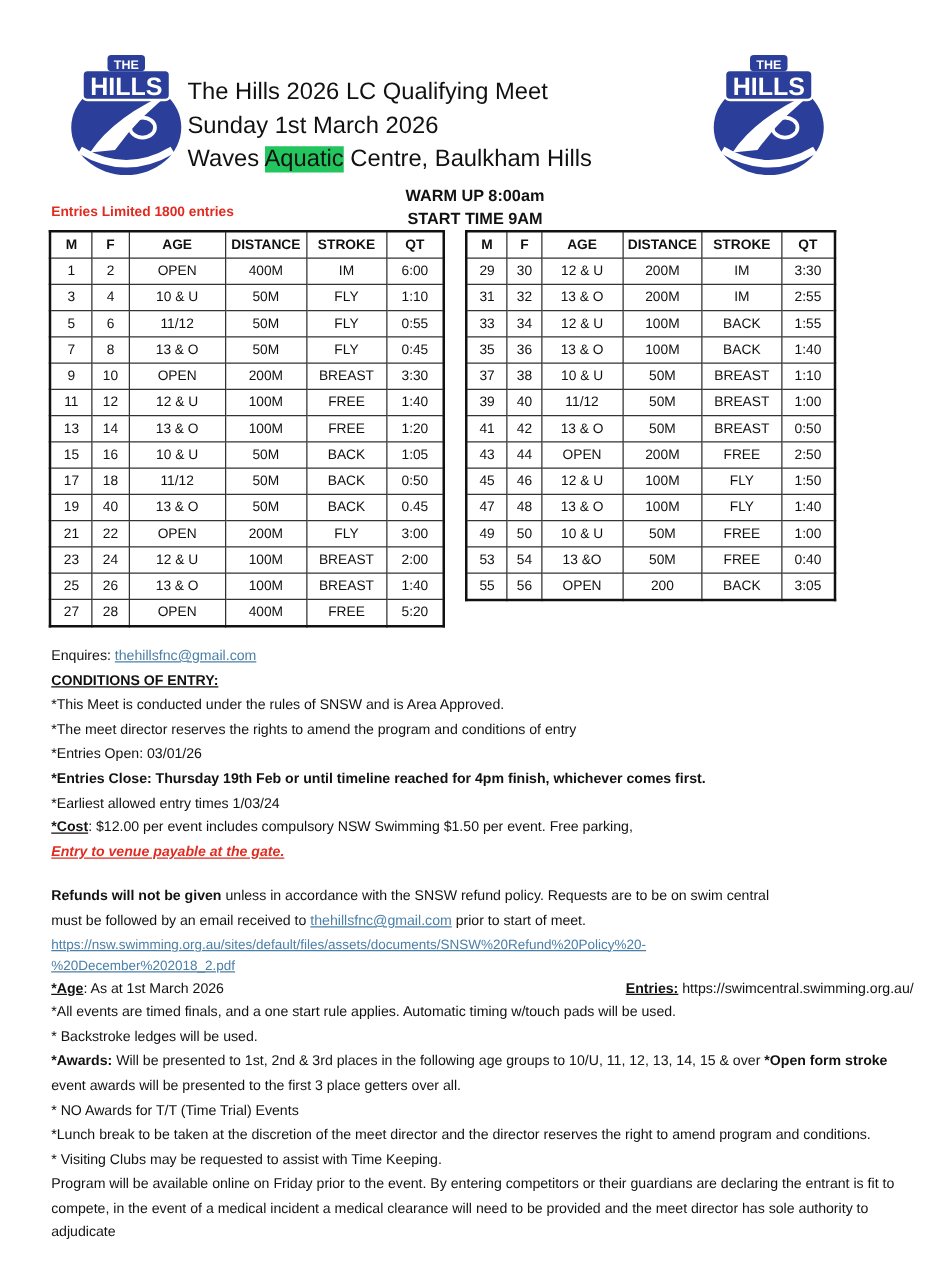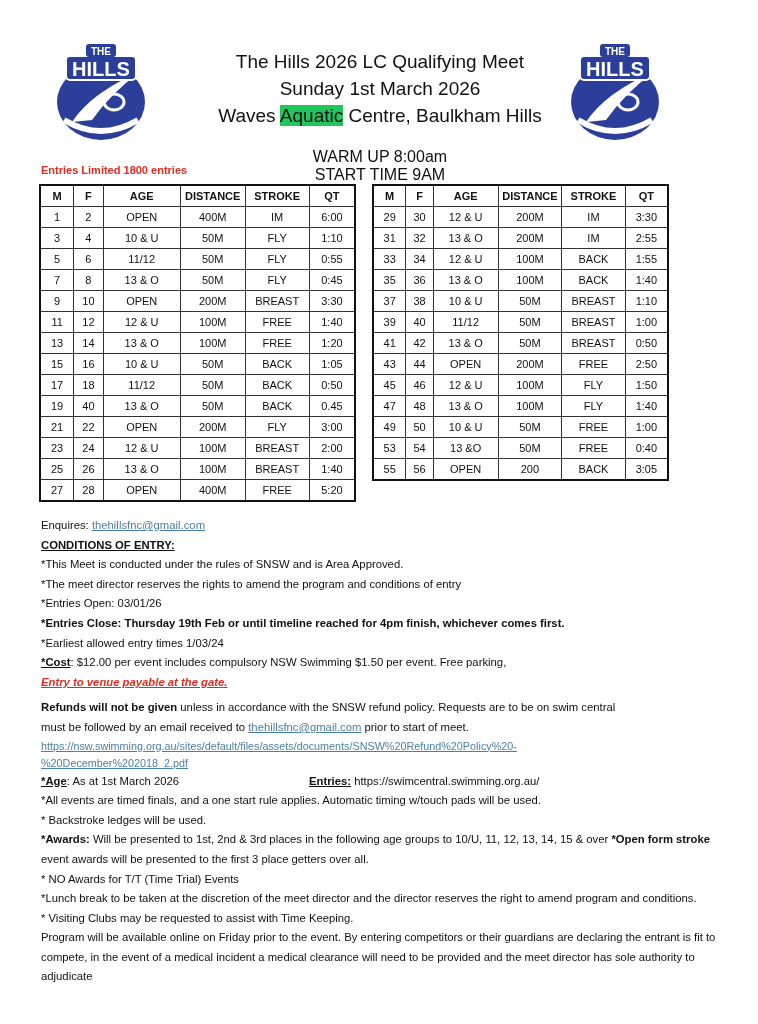--- a/index.html
+++ b/index.html
@@ -1,44 +1,44 @@
 <!DOCTYPE html>
 <html><head>
 <meta charset="utf-8">
 <style>
   html, body { margin: 0; padding: 0; background: #ffffff; }
   body { width: 758px; height: 1024px; position: relative; overflow: hidden;
          font-family: "Liberation Sans", "DejaVu Sans", sans-serif; color: #111; }
   .logo { position: absolute; width: 98px; height: 100px; }
   .logo.left { left: 52px; top: 42px; }
   .logo.right { left: 566px; top: 42px; }
-  .title-block { position: absolute; left: 150px; top: 48px; width: 460px; text-align: center; }
+  .title-block { position: absolute; left: 150px; top: 60px; width: 460px; }
   .title-line { font-size: 19px; line-height: 27px; color: #111; }
   .hl { background: #22c55e; }
   .warm { position: absolute; left: 280px; top: 148px; width: 200px; text-align: center;
-          font-size: 16px; font-weight: normal; line-height: 18px; }
+          font-size: 13px; font-weight: bold; line-height: 18px; }
   .limited { position: absolute; left: 41px; top: 164px; font-size: 11px; font-weight: bold; color: #e02b20; }
   table.events { position: absolute; border-collapse: collapse; border: 2px solid #111; font-size: 11px; }
   table.events td, table.events th { border: 1px solid #333; height: 20px; padding: 0; text-align: center; }
   table.events th { font-weight: bold; }
   #tbl-left { left: 39px; top: 184px; width: 317px; }
   #tbl-right { left: 372px; top: 184px; width: 297px; }
   .c-m { width: 33px; } .c-f { width: 29px; } .c-age { width: 78px; }
   .c-dist { width: 64px; } .c-stroke { width: 64px; } .c-qt { width: 45px; }
   #tbl-right .c-m { width: 32px; } #tbl-right .c-f { width: 27px; } #tbl-right .c-age { width: 65px; }
   #tbl-right .c-dist { width: 63px; } #tbl-right .c-stroke { width: 63px; } #tbl-right .c-qt { width: 42px; }
   .body-text { position: absolute; left: 41px; top: 516px; width: 690px; font-size: 11.3px; line-height: 19.6px; }
   .body-text p { margin: 0; white-space: nowrap; }
   .body-text p.wrap { white-space: normal; }
   a.lnk { color: #4a7fa8; text-decoration: underline; }
   .url { font-size: 10.8px; line-height: 17px; }
   .b { font-weight: bold; }
   .u { text-decoration: underline; }
   .red { color: #e02b20; font-weight: bold; font-style: italic; text-decoration: underline; }
-  .age-row { display: flex; }
+  .age-row { display: flex; justify-content: space-between; }
   .age-row .left-part { width: 268px; }
 </style>
 </head>
 <body>
 
 <div class="logo left">
   <svg width="98" height="100" viewBox="0 0 98 100">
     <ellipse cx="49" cy="60" rx="44" ry="38" fill="#2b3f9a"></ellipse>
     <path d="M12 78 Q49 100 86 78" fill="none" stroke="#fff" stroke-width="6"></path>
     <path d="M20 80 Q40 50 88 30 Q60 50 40 78 Z" fill="#fff"></path>
@@ -324,21 +324,21 @@
 <div class="body-text">
   <p><span>Enquires: </span><a class="lnk">thehillsfnc@gmail.com</a></p>
   <p class="b u">CONDITIONS OF ENTRY:</p>
   <p>*This Meet is conducted under the rules of SNSW and is Area Approved.</p>
   <p>*The meet director reserves the rights to amend the program and conditions of entry</p>
   <p>*Entries Open: 03/01/26</p>
   <p class="b">*Entries Close: Thursday 19th Feb or until timeline reached for 4pm finish, whichever comes first.</p>
   <p>*Earliest allowed entry times 1/03/24</p>
   <p><span class="b u">*Cost</span><span>: $12.00 per event includes compulsory NSW Swimming $1.50 per event.  Free parking,</span></p>
   <p class="red">Entry to venue payable at the gate.</p>
-  <p style="margin-top:6px"><span class="b">Refunds will not be given</span><span> unless in accordance with the SNSW refund policy. Requests are to be on swim central</span></p>
+  <p style="margin-top:16px"><span class="b">Refunds will not be given</span><span> unless in accordance with the SNSW refund policy. Requests are to be on swim central</span></p>
   <p><span>must be followed by an email received to </span><a class="lnk">thehillsfnc@gmail.com</a><span>  prior to start of meet.</span></p>
   <p class="url"><a class="lnk">https://nsw.swimming.org.au/sites/default/files/assets/documents/SNSW%20Refund%20Policy%20-</a></p>
   <p class="url"><a class="lnk">%20December%202018_2.pdf</a></p>
   <p class="age-row">
     <span class="left-part"><span class="b u">*Age</span><span>: As at 1st March 2026</span></span>
     <span><span class="b u">Entries:</span><span> https://swimcentral.swimming.org.au/</span></span>
   </p>
   <p>*All events are timed finals, and a one start rule applies.  Automatic timing w/touch pads will be used.</p>
   <p>* Backstroke ledges will be used.</p>
   <p class="wrap" style="width:680px"><span class="b">*Awards:</span><span> Will be presented to 1st, 2nd &amp; 3rd places in the following age groups to 10/U, 11, 12, 13, 14, 15 &amp; over </span><span class="b">*Open form stroke</span><span> event awards will be presented to the first 3 place getters over all.</span></p>

